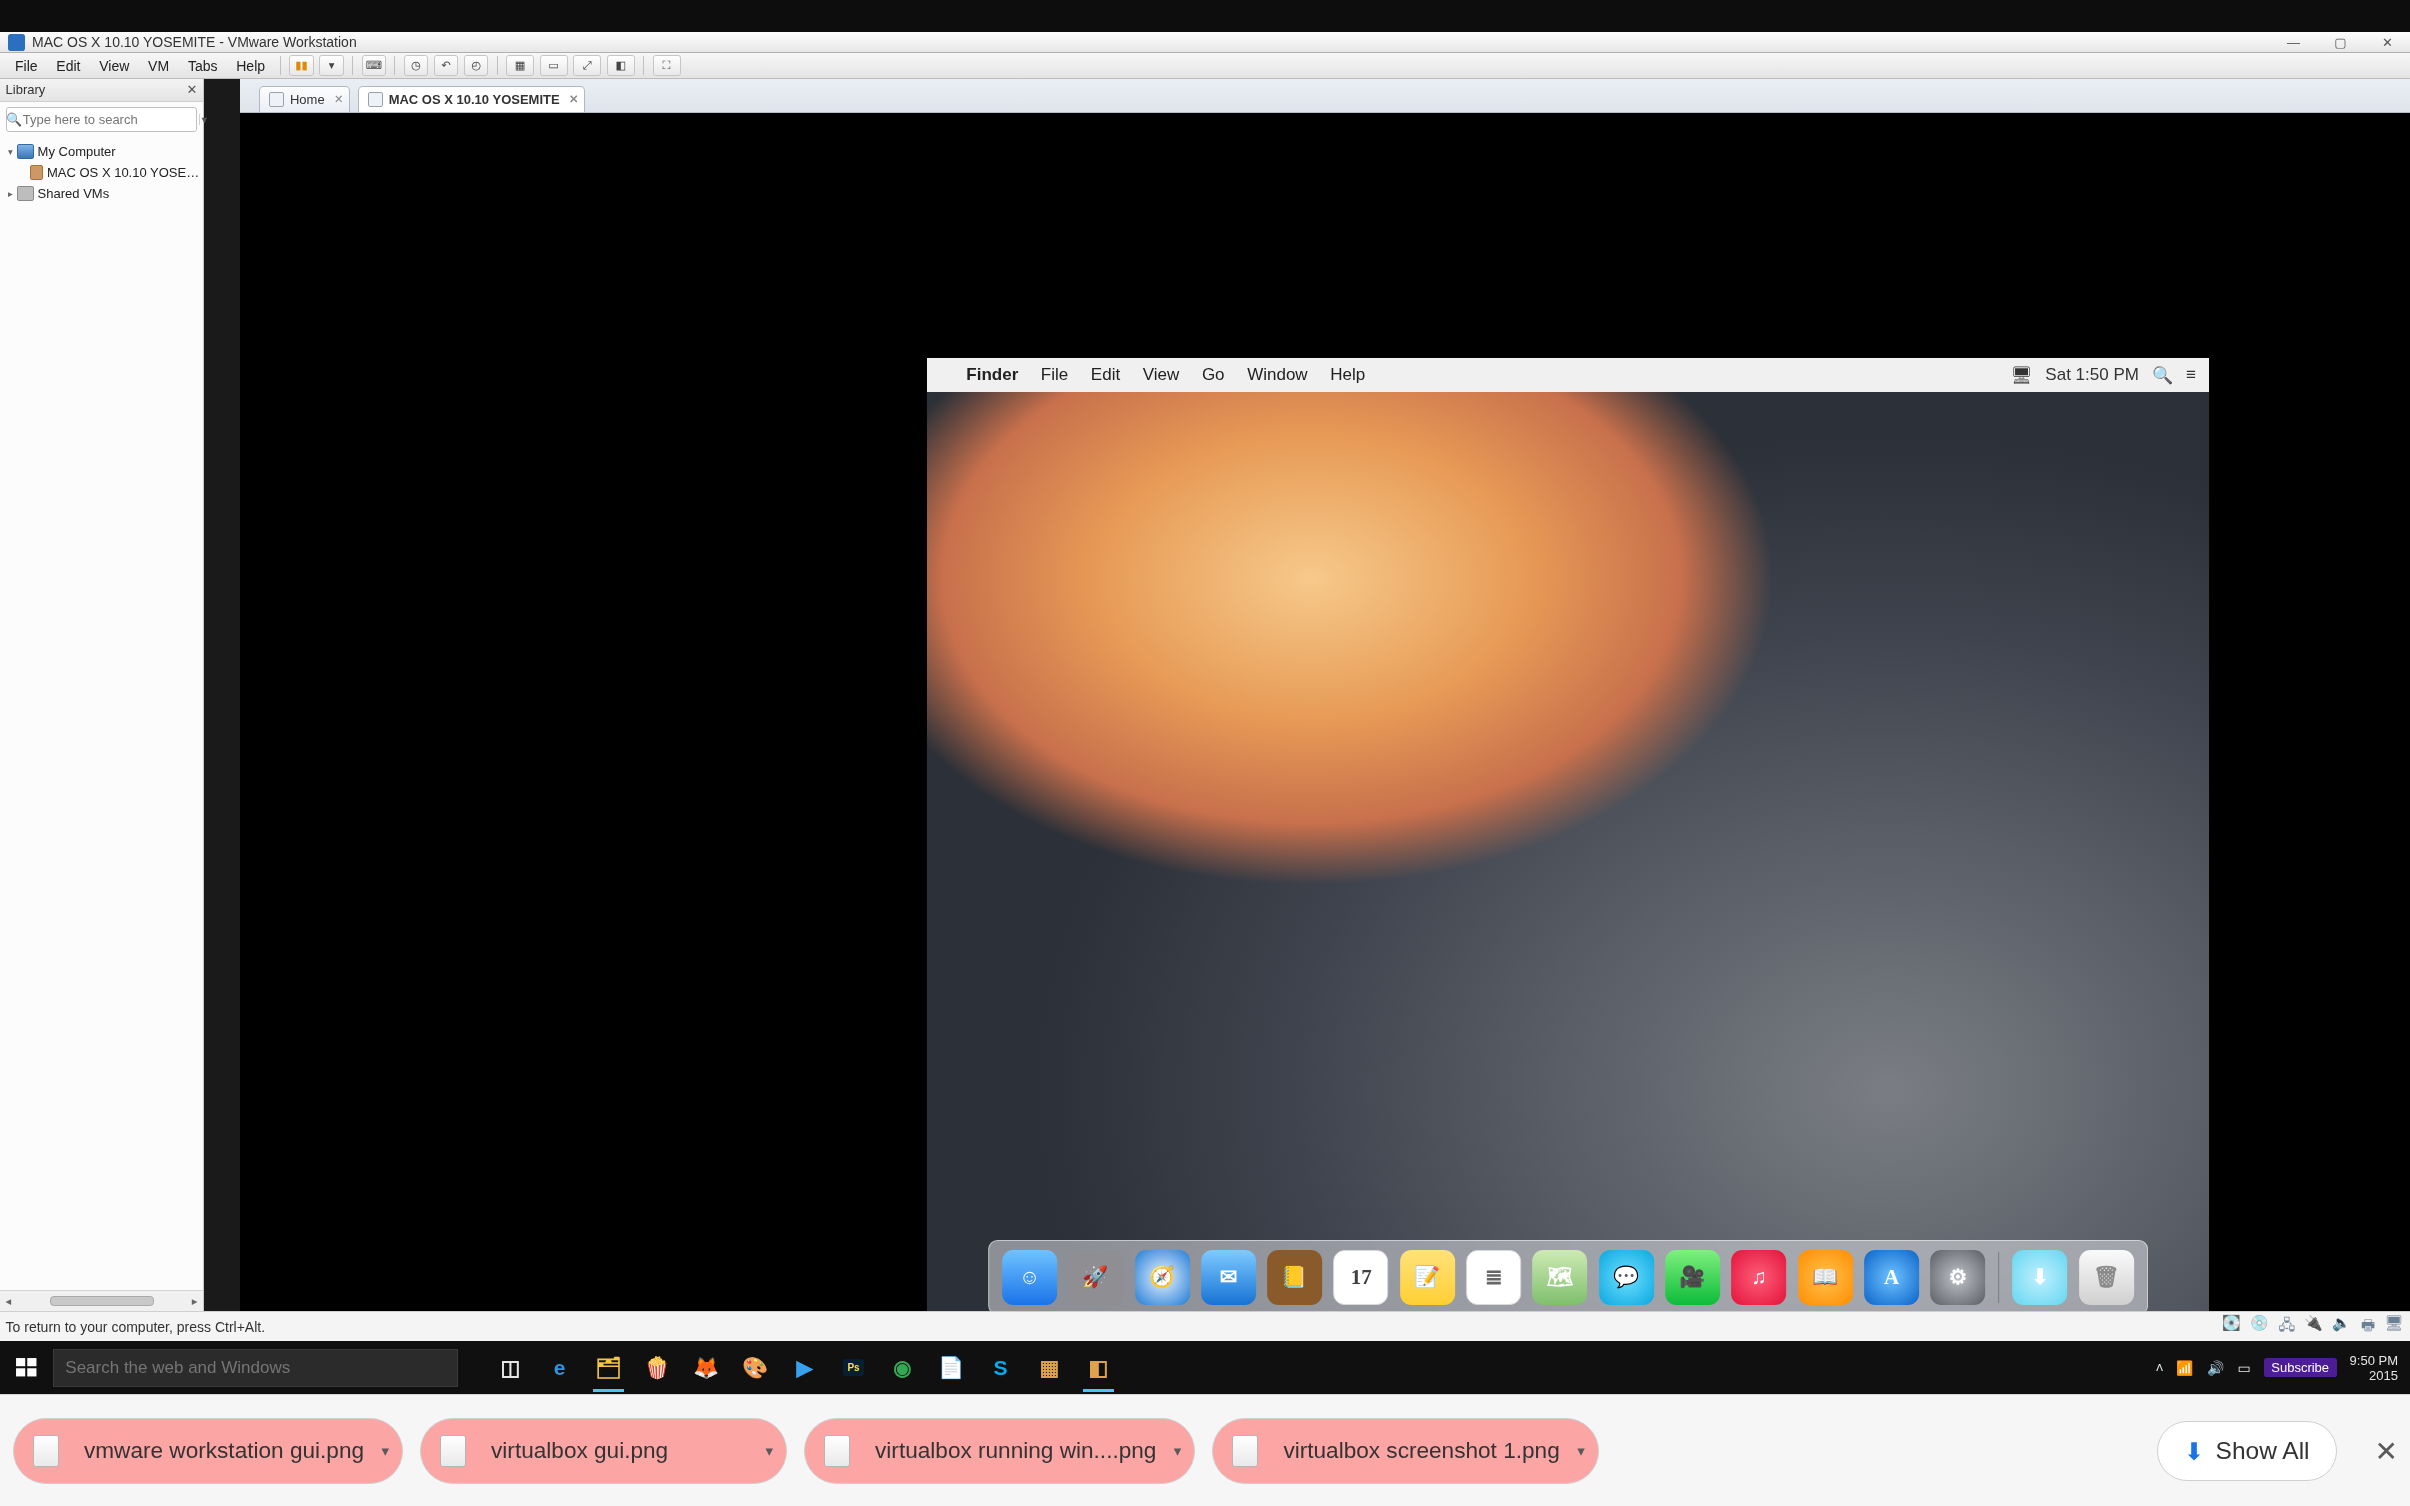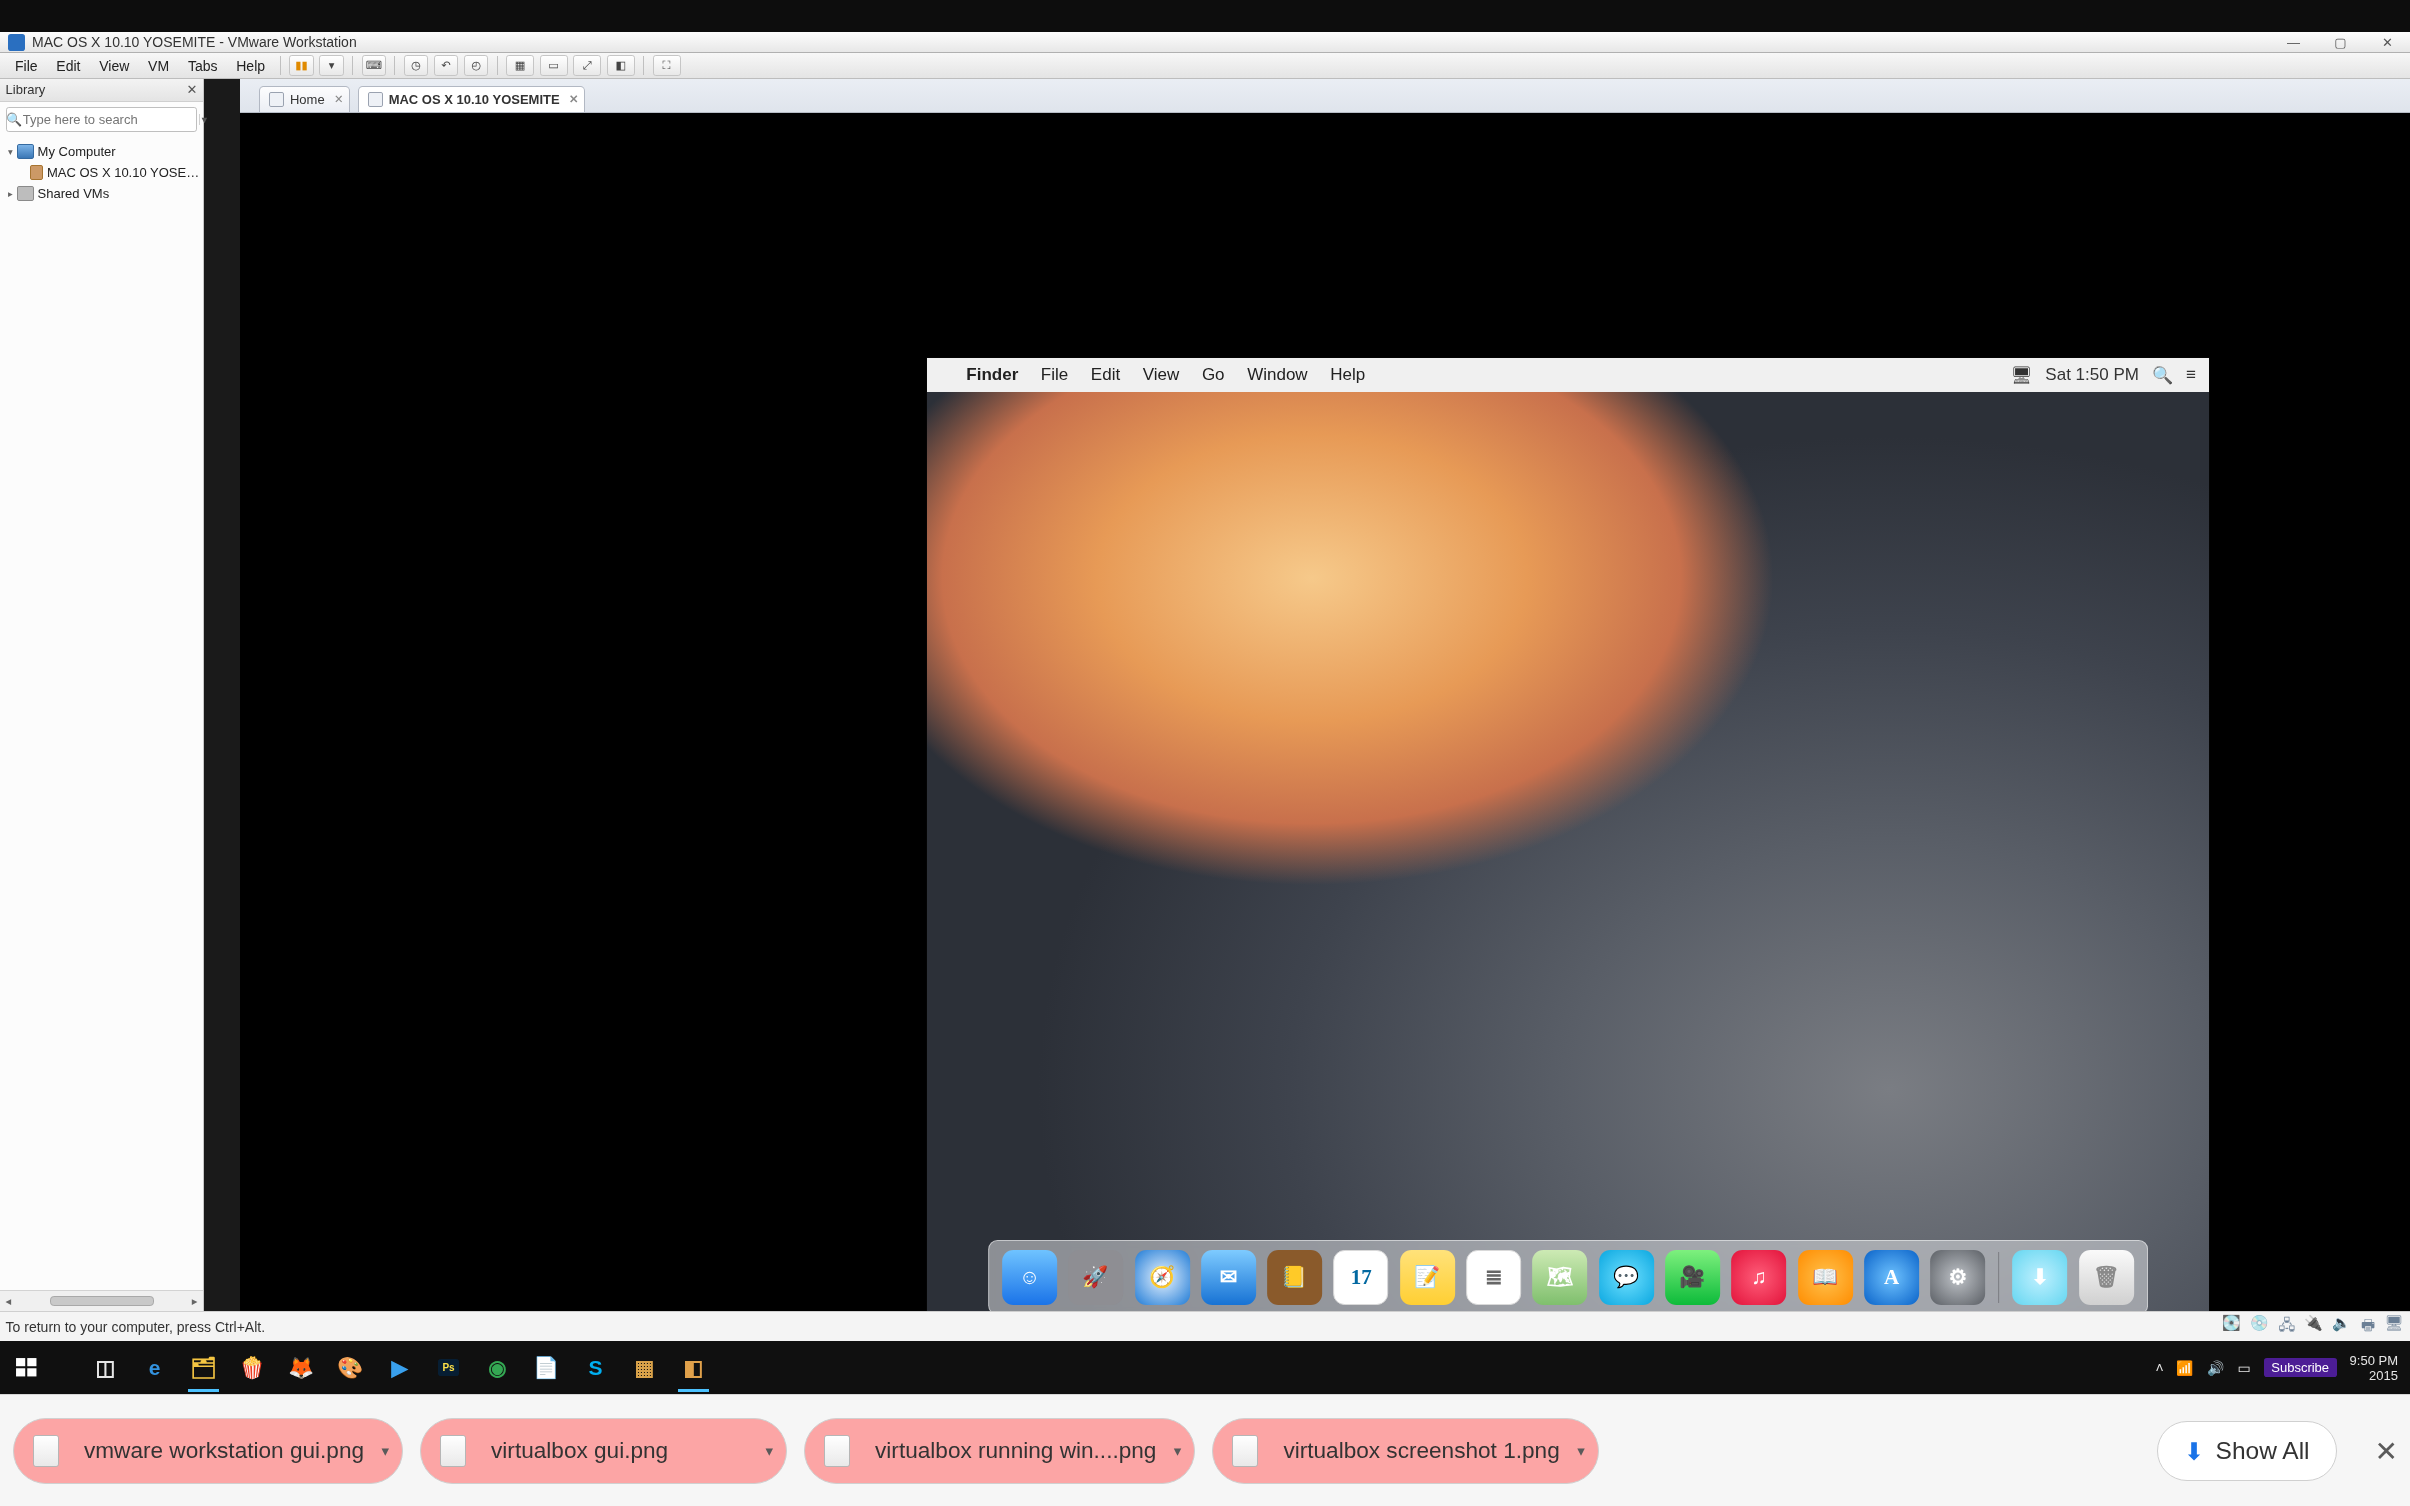--- a/index.html
+++ b/index.html
@@ -250,21 +250,21 @@
         <span class="ric">🔍</span>
         <span class="ric">≡</span>
       </div>
       <div class="mac-wall">
         <div class="dock" id="dock">
             <div class="di" style="background: linear-gradient(rgb(111, 195, 255), rgb(26, 115, 232));">☺</div>
             <div class="di" style="background: rgb(142, 142, 147);">🚀</div>
             <div class="di" style="background: radial-gradient(rgb(234, 244, 255), rgb(31, 123, 214));">🧭</div>
             <div class="di" style="background: linear-gradient(rgb(126, 203, 255), rgb(23, 114, 212));">✉</div>
             <div class="di" style="background: rgb(138, 90, 43);">📒</div>
-            <div class="di" style="background: rgb(255, 255, 255); border: 0.9px solid rgb(217, 217, 217); color: #0369a1;">17</div>
+            <div class="di" style="background: rgb(255, 255, 255); border: 0.9px solid rgb(217, 217, 217); color: #404040;">17</div>
             <div class="di" style="background: linear-gradient(rgb(255, 226, 122), rgb(255, 207, 51));">📝</div>
             <div class="di" style="background: rgb(255, 255, 255); border: 0.9px solid rgb(217, 217, 217); color: rgb(102, 102, 102);">≣</div>
             <div class="di" style="background: linear-gradient(rgb(205, 234, 180), rgb(127, 191, 109));">🗺</div>
             <div class="di" style="background: radial-gradient(rgb(111, 224, 255), rgb(10, 167, 224));">💬</div>
             <div class="di" style="background: linear-gradient(rgb(126, 240, 126), rgb(13, 187, 58));">🎥</div>
             <div class="di" style="background: radial-gradient(rgb(255, 94, 122), rgb(226, 18, 58));">♫</div>
             <div class="di" style="background: radial-gradient(rgb(255, 194, 77), rgb(255, 140, 0));">📖</div>
             <div class="di" style="background: radial-gradient(rgb(111, 195, 255), rgb(10, 99, 201));">A</div>
             <div class="di" style="background: radial-gradient(rgb(191, 195, 200), rgb(90, 94, 100));">⚙</div>
             <div class="dock-sep"></div>
@@ -293,20 +293,23 @@
     <div class="start">
       <svg viewBox="0 0 24 24">
           <g fill="#ffffff">
             <rect x="2" y="3" width="9" height="8"></rect>
             <rect x="13" y="3" width="9" height="8"></rect>
             <rect x="2" y="13" width="9" height="8"></rect>
             <rect x="13" y="13" width="9" height="8"></rect>
           </g>
         </svg>
     </div>
+    <div class="tb-search">
+      <input placeholder="Search the web and Windows" style="">
+    </div>
     <div class="tb-gap"></div>
     <div id="tb-apps" style="display:flex">
         <div class="tb-ic">
           <span style="color: rgb(230, 230, 230); font-size: 21px; font-weight: 600;">◫</span>
         </div>
         <div class="tb-ic">
           <span style="color: rgb(51, 147, 223); font-size: 21px; font-weight: 600;">e</span>
         </div>
         <div class="tb-ic active">
           <span style="color: rgb(244, 197, 66); font-size: 21px; font-weight: 600;">🗂</span>

